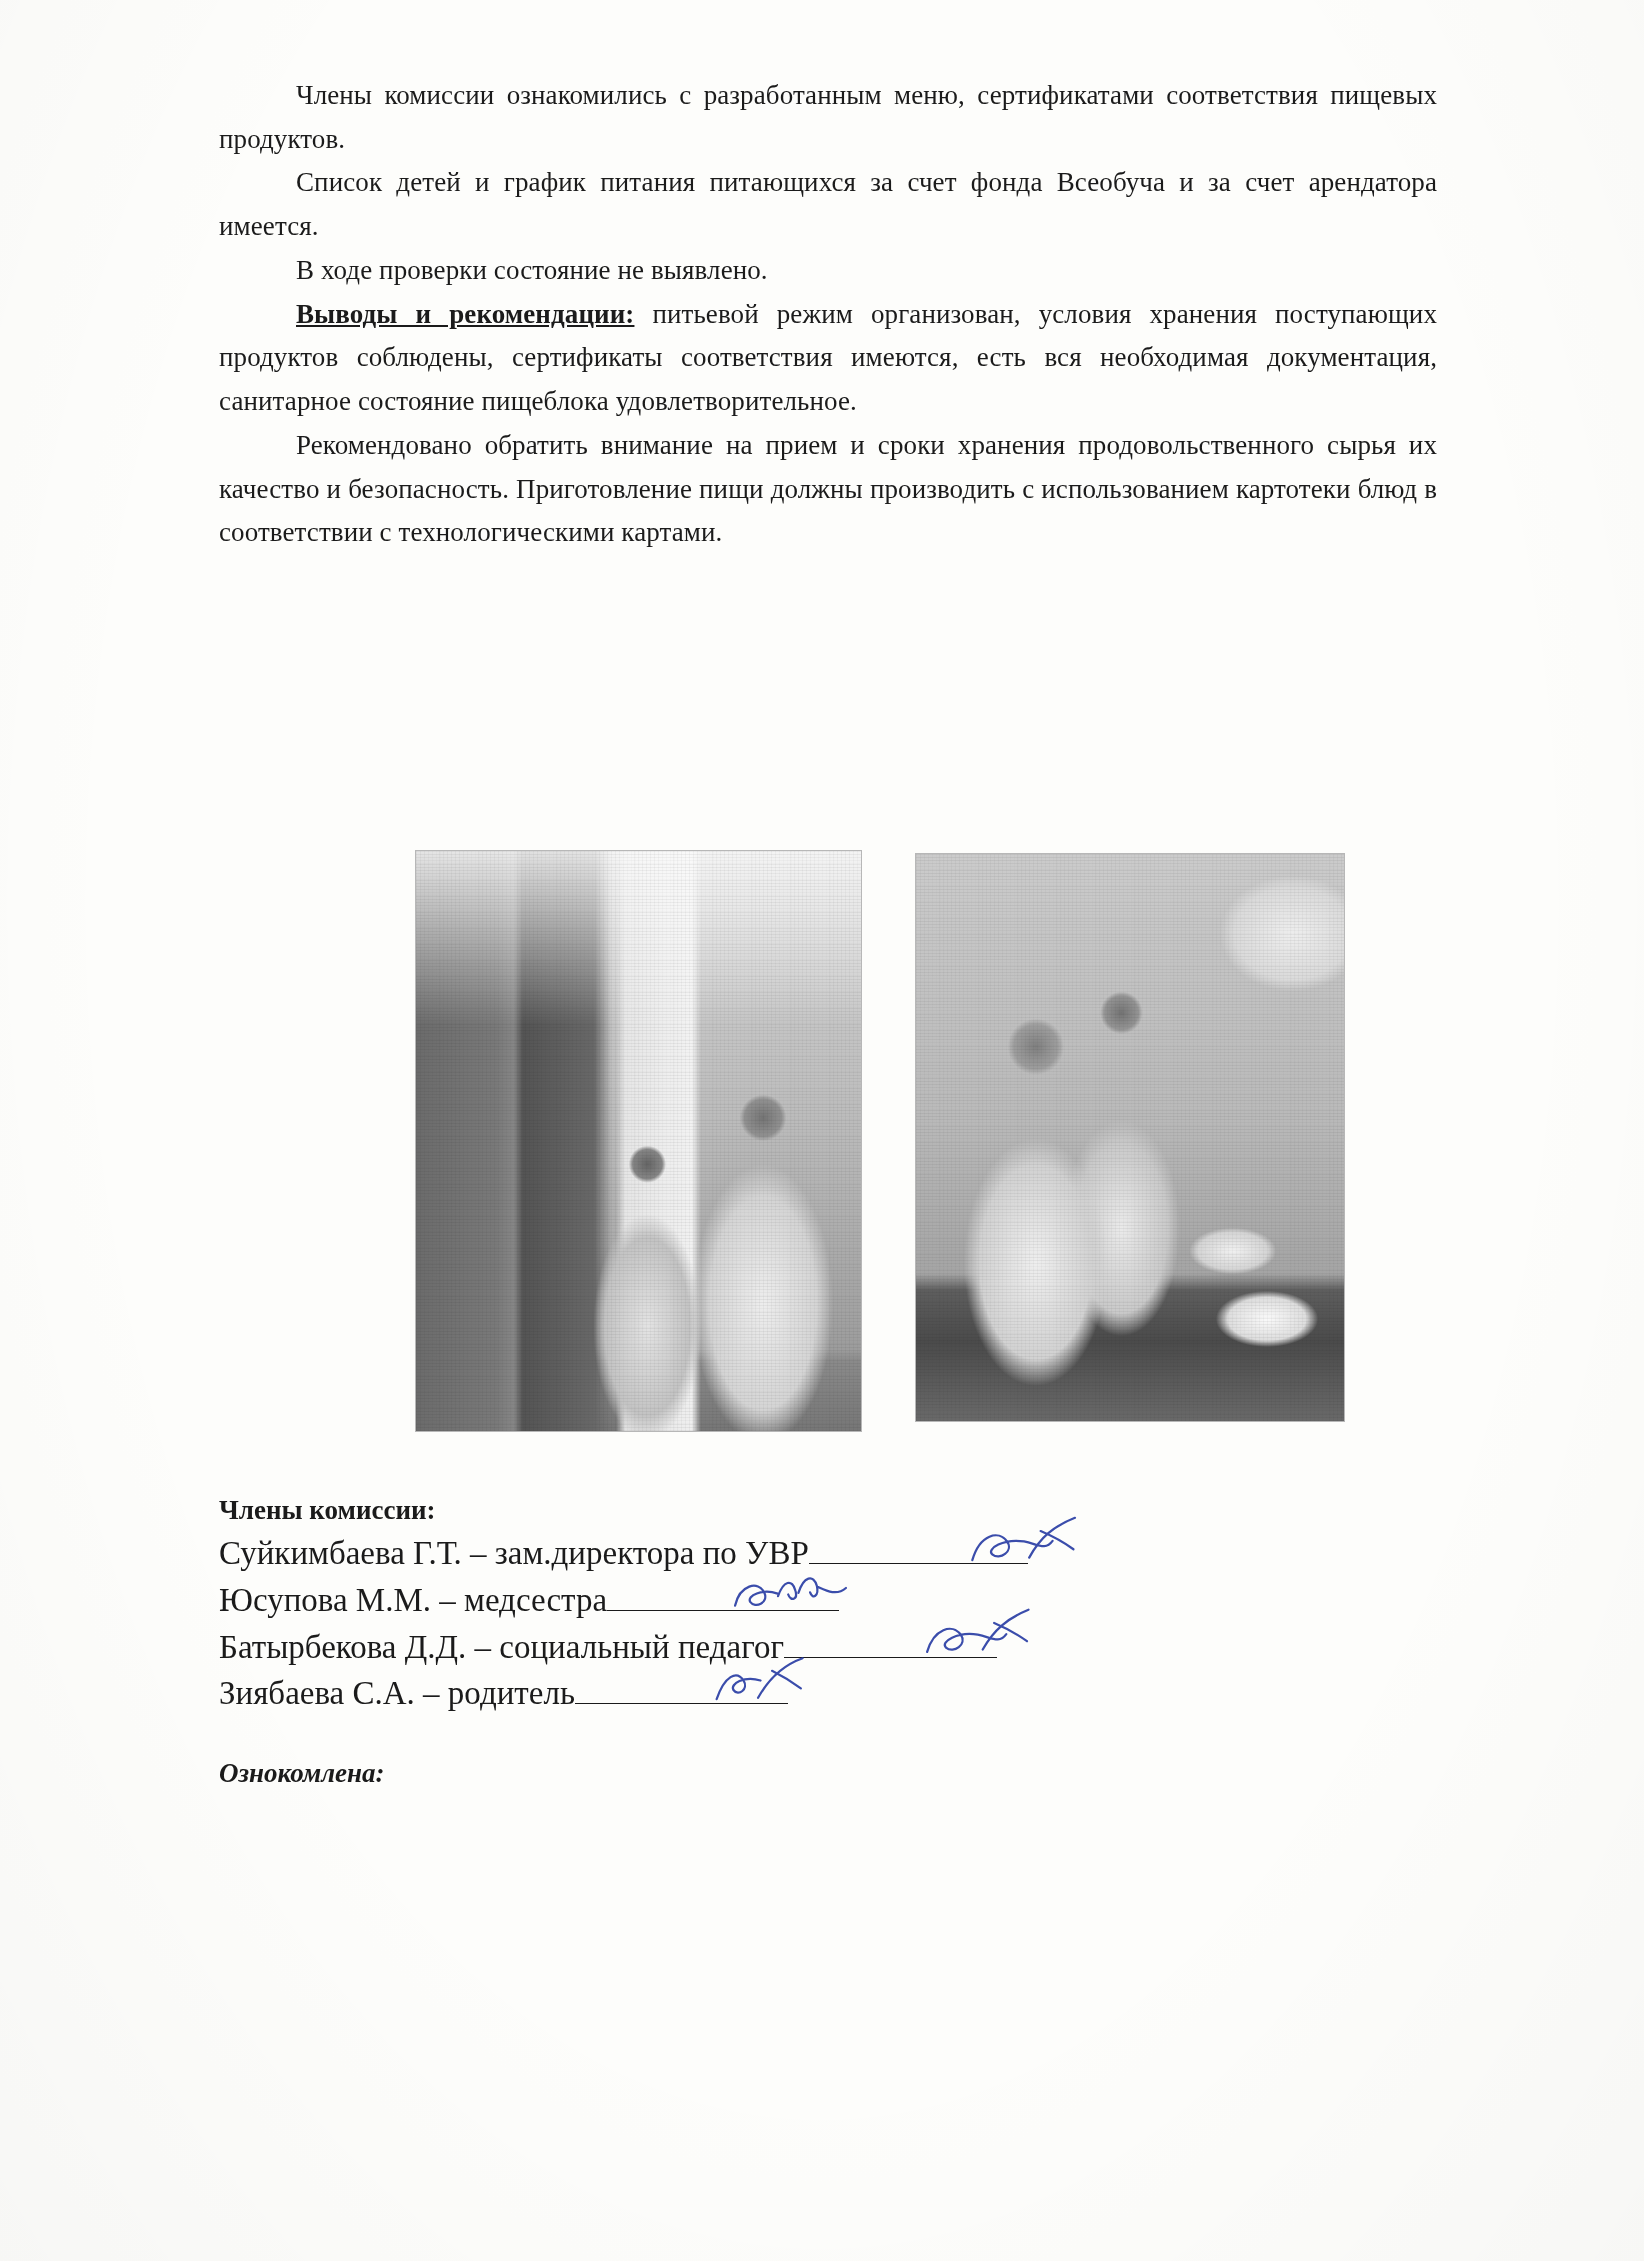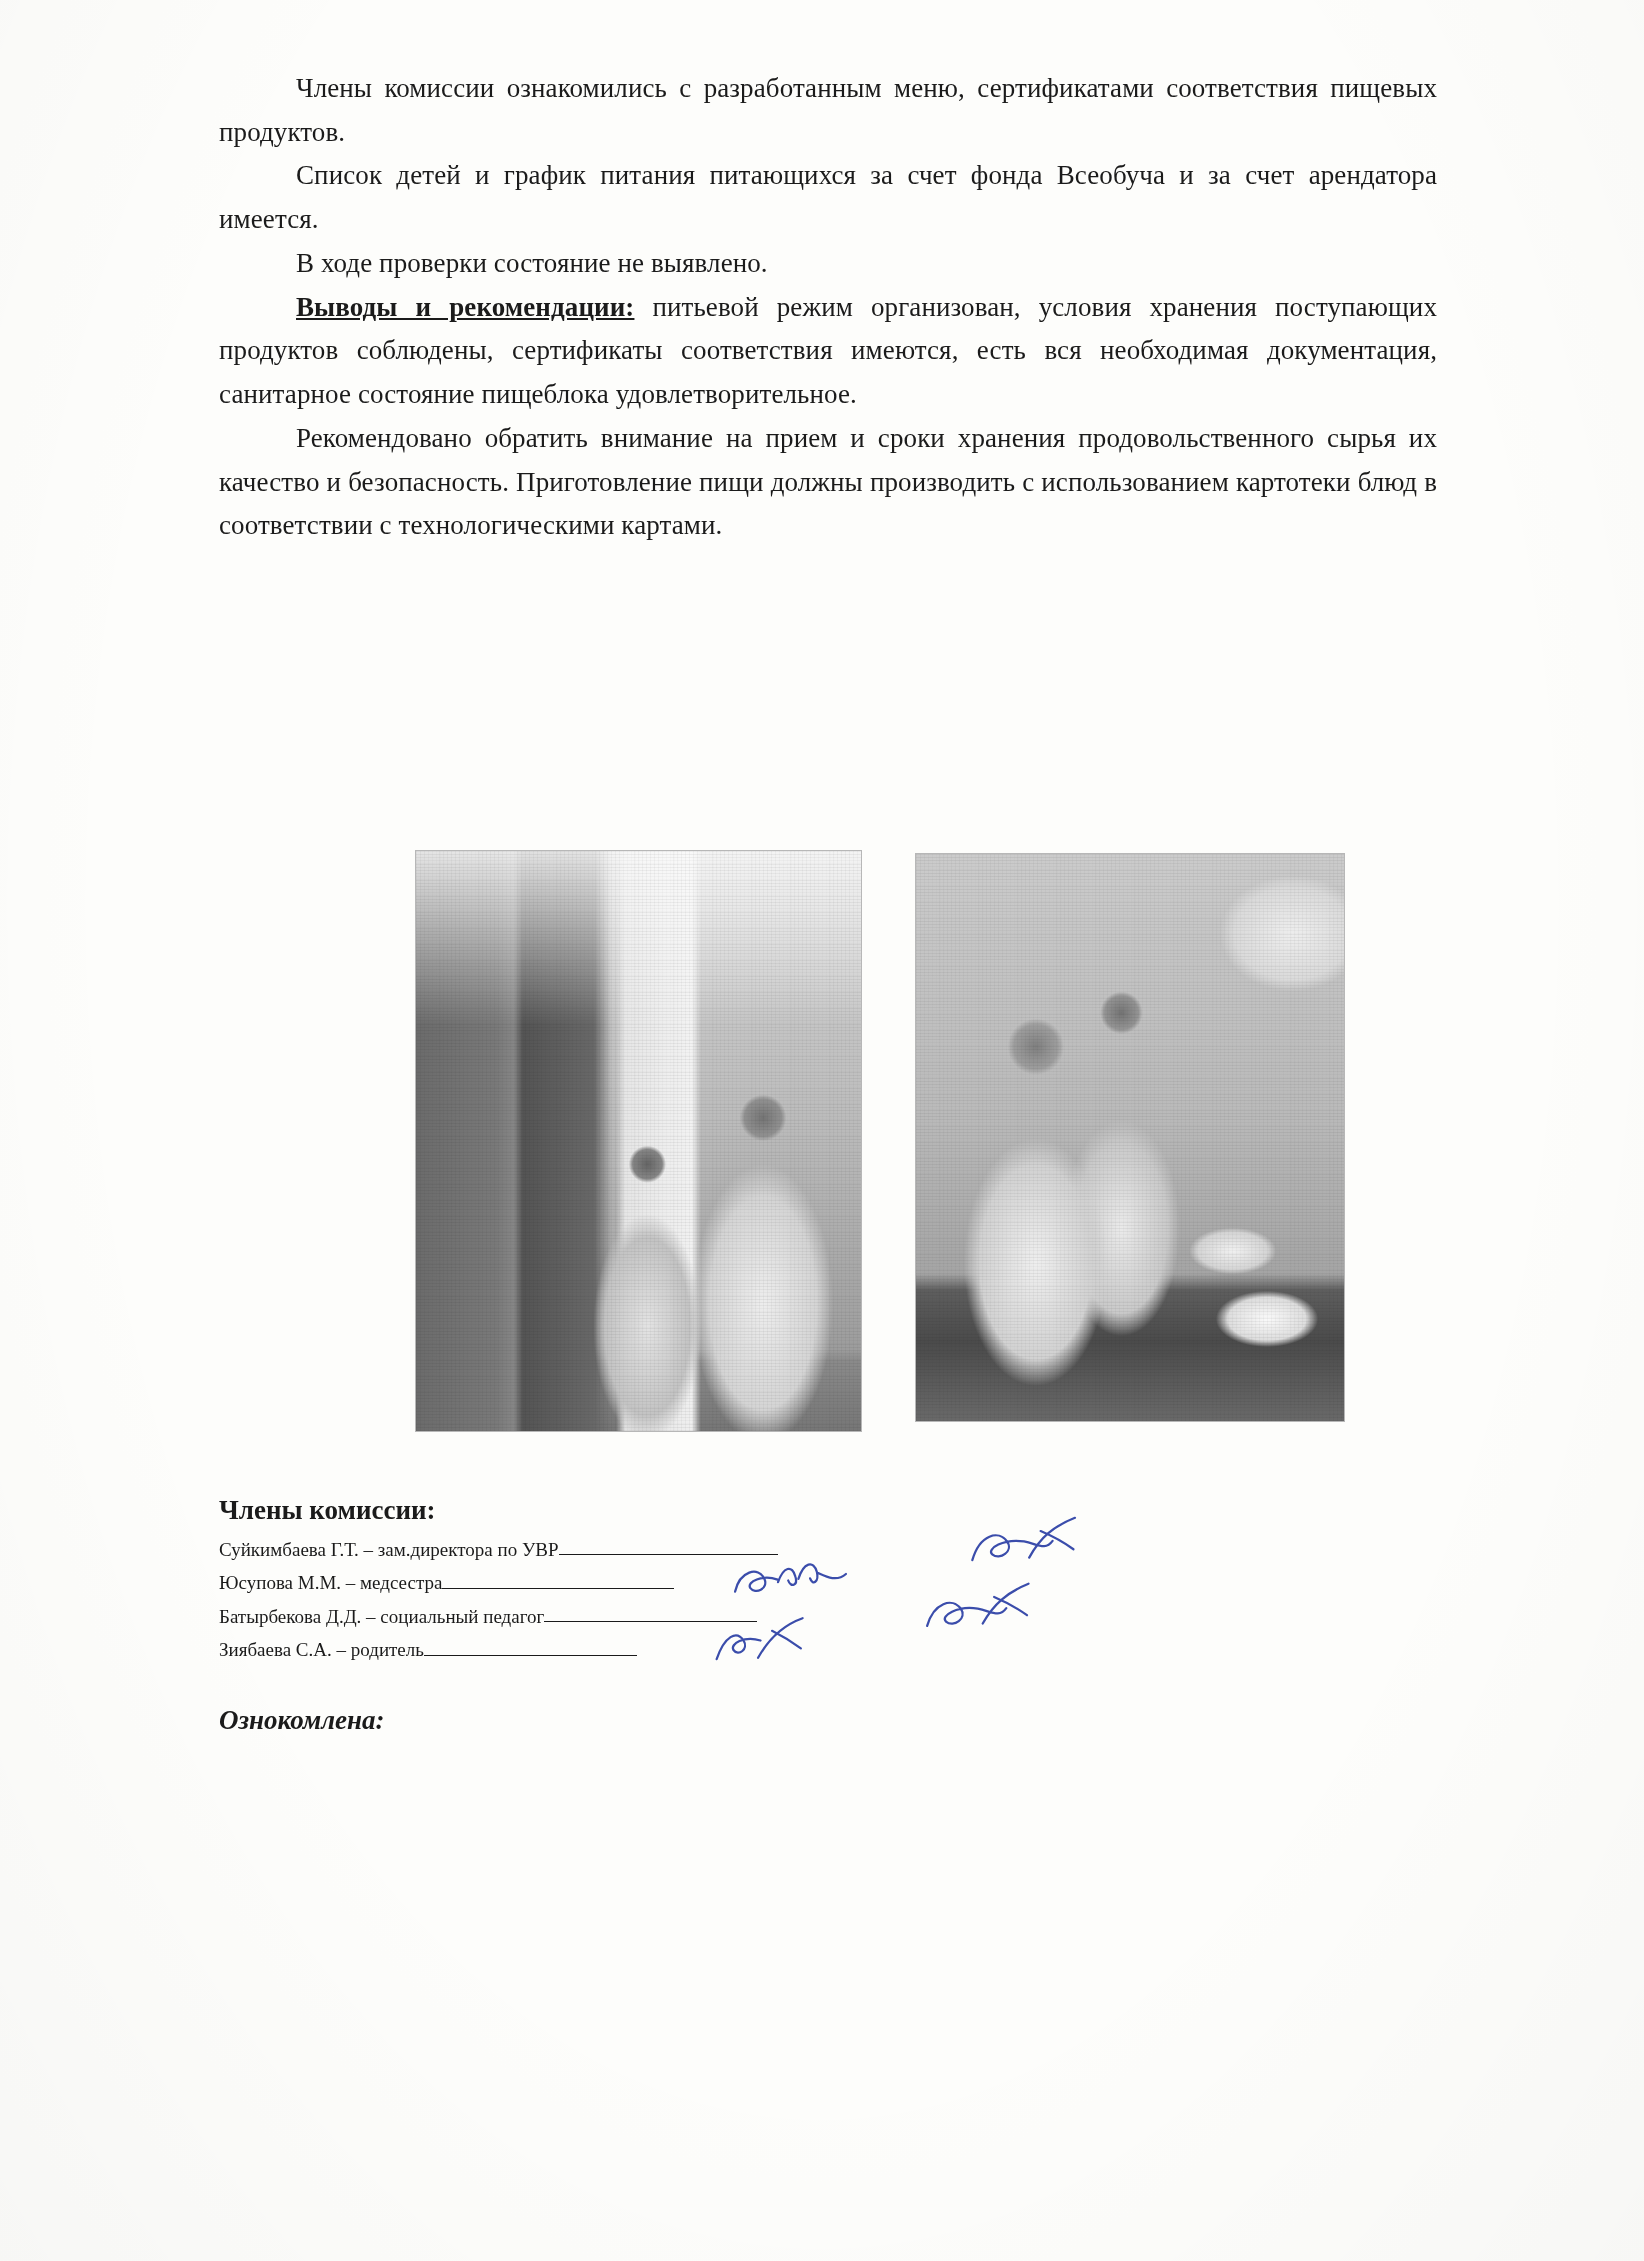--- a/index.html
+++ b/index.html
@@ -21,21 +21,21 @@
     content: "";
     position: absolute;
     inset: 0;
     background:
       radial-gradient(ellipse at 50% 40%, rgba(255,255,255,0) 60%, rgba(0,0,0,0.025) 100%);
     pointer-events: none;
   }
   .body-text {
     position: absolute;
     left: 219px;
-    top: 67px;
+    top: 74px;
     width: 1218px;
   }
   p.para {
     margin: 0 0 0px 0;
     text-align: justify;
     text-indent: 77px;
     font-size: 27px;
     line-height: 1.62;
     letter-spacing: 0.1px;
   }
@@ -140,21 +140,21 @@
   .sign-heading {
     font-size: 27px;
     font-weight: bold;
     margin: 0 0 3.9px 0;
   }
   .sign-heading.italic {
     font-style: italic;
   }
   .sign-row {
     position: relative;
-    font-size: 19px;
+    font-size: 33px;
     line-height: 1.42;
     white-space: nowrap;
   }
   .sign-line {
     display: inline-block;
     border-bottom: 1.3px solid #1b1b1b;
     vertical-align: baseline;
     height: 24.5px;
   }
   .sig-mark {

